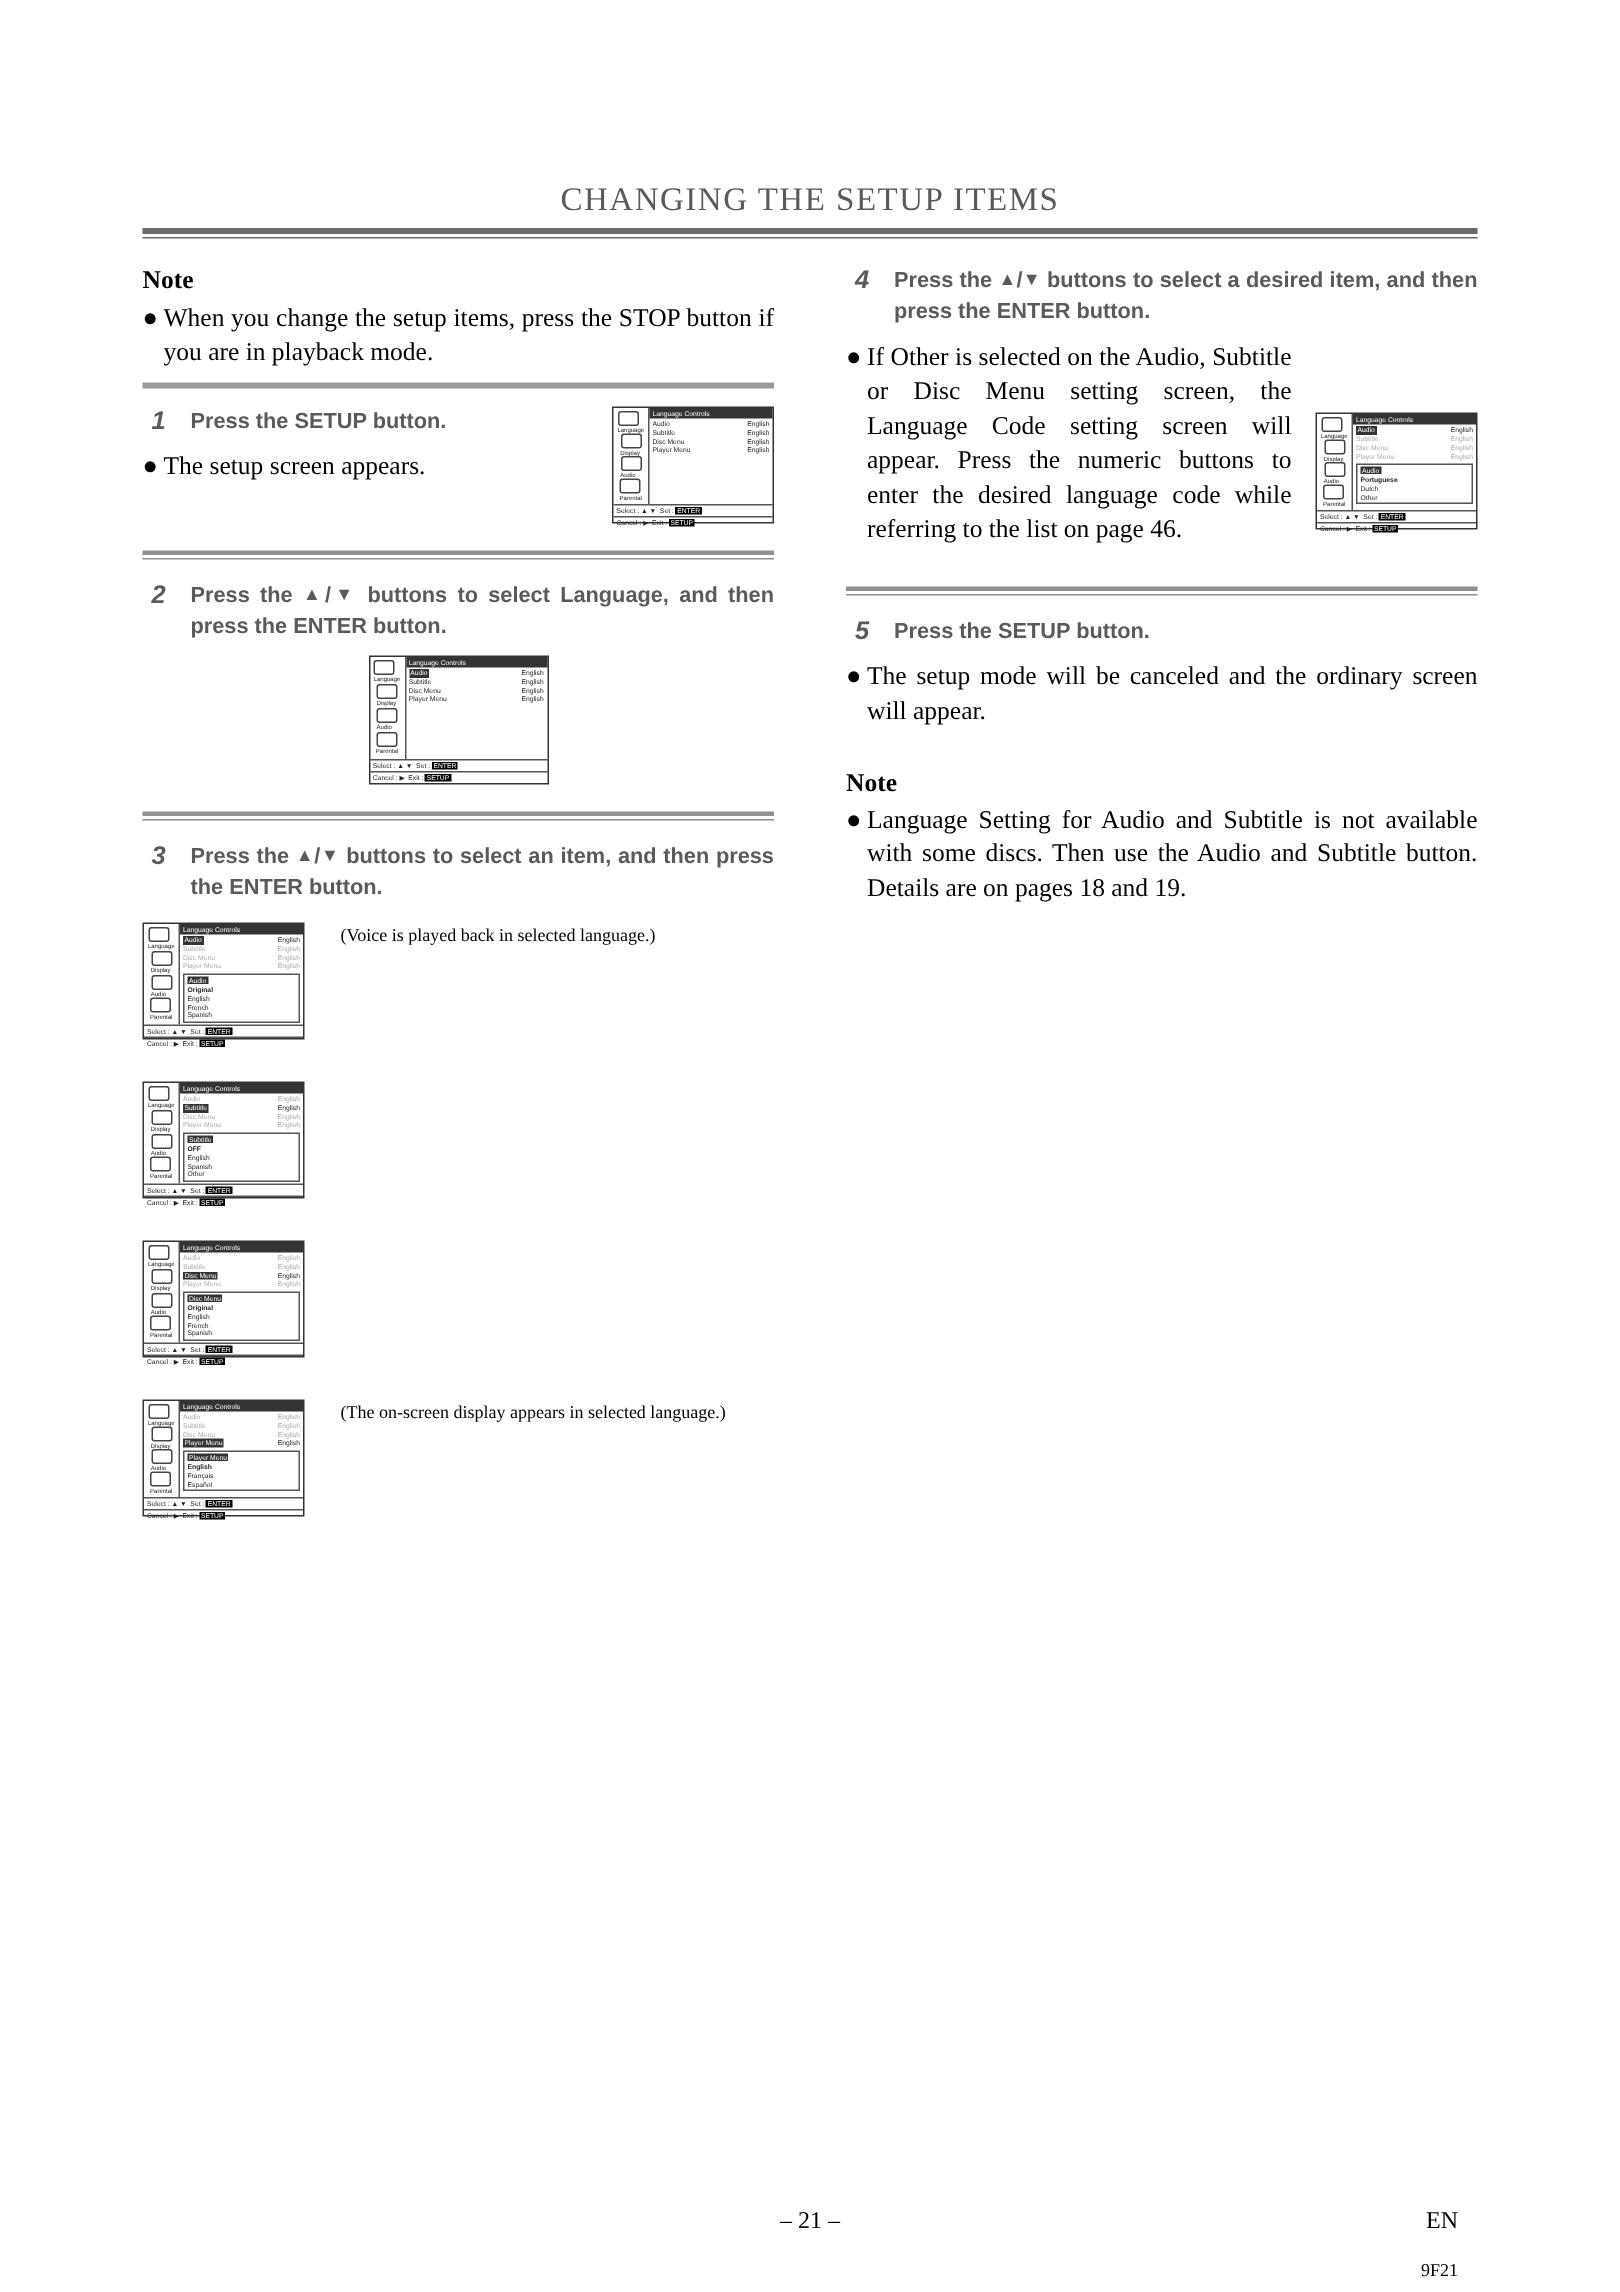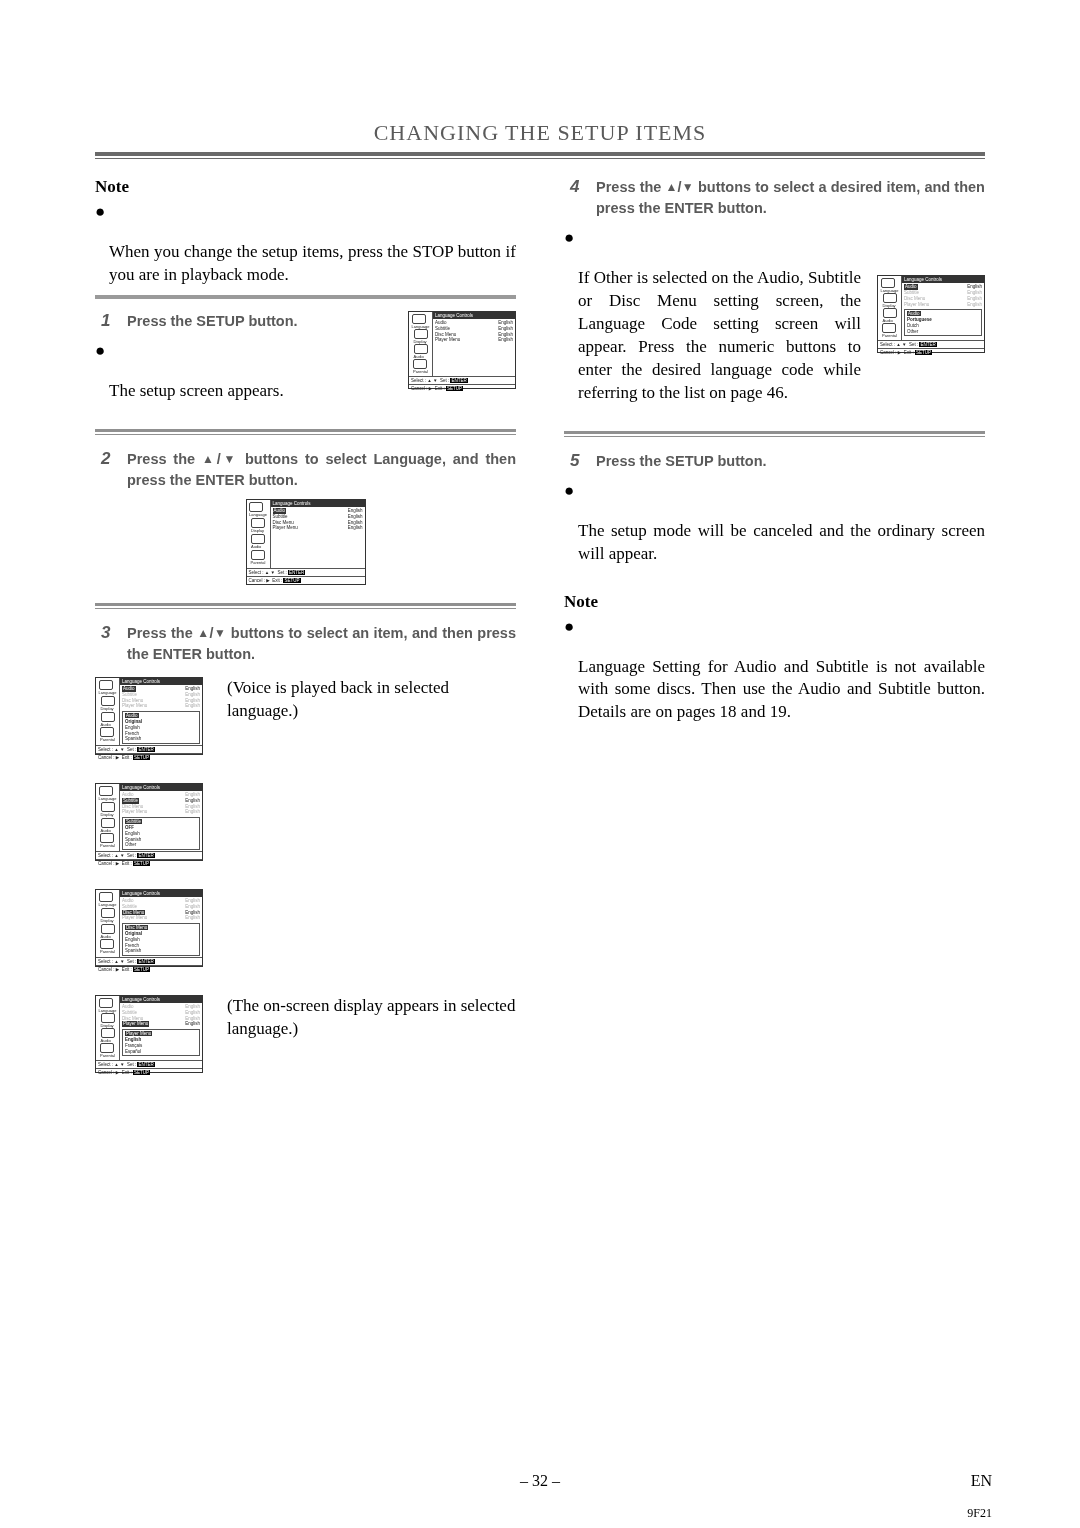--- a/index.html
+++ b/index.html
@@ -36,21 +36,21 @@
     font-size: 17px;
     margin-bottom: 4px;
   }
   .bullet-para {
     display: flex;
     font-size: 17px;
     line-height: 1.35;
     margin-bottom: 8px;
   }
   .bullet-para .dot { width: 14px; flex: none; }
-  .bullet-para .txt { flex: 1; text-align: justify; margin-top: 40px; }
+  .bullet-para .txt { flex: 1; text-align: justify; }
   .section-banner {
     background: #5a5a5a;
     color: #fff;
     font-size: 22px;
     letter-spacing: 1px;
     padding: 6px 10px;
     margin-top: 8px;
   }
   .banner-rule { height: 4px; background: #9a9a9a; margin-top: 2px; margin-bottom: 12px; }
   .sep-rule {
@@ -118,33 +118,33 @@
     font-size: 4.5px; padding: 1px 2px;
     display: flex; justify-content: space-between;
   }
   .osd-foot .btn { background:#000; color:#fff; padding:0 1px; }
   .item-block {
     display: flex; gap: 24px; align-items: flex-start;
     margin-bottom: 28px;
   }
   .item-block .osd-thumb { flex: none; }
   .item-block .desc {
-    font-size: 17px; line-height: 1.35; flex: 1;
+    font-size: 12px; line-height: 1.35; flex: 1;
   }
   .page-foot {
     position: absolute;
     bottom: 56px;
     left: 0; right: 0;
     display: flex;
     justify-content: space-between;
     padding: 0 100px;
     font-size: 16px;
   }
   .page-foot .center { position:absolute; left:0; right:0; text-align:center; }
-  .page-foot .right { position:absolute; right:88px; text-align:right; }
+  .page-foot .right { position:absolute; right:108px; text-align:right; }
   .page-foot .code { font-size: 12px; display:block; margin-top:16px; }
 </style>
 </head>
 <body>
 
 <div class="page-title">CHANGING THE SETUP ITEMS</div>
 <div class="title-rule">
   <div class="bar-top"></div>
     <div class="bar-bot"></div>
 </div>
@@ -599,18 +599,18 @@
     <div class="note-head">Note</div>
     <div class="bullet-para">
       <span class="dot">●</span>
       <span class="txt">Language Setting for Audio and Subtitle is not available with some discs. Then use the Audio and Subtitle button. Details are on pages 18 and 19.</span>
     </div>
 
   </div>
 </div>
 
 <div class="page-foot">
-  <span class="center">– 32 –</span>
+  <span class="center">– 21 –</span>
   <span class="right">
     <span>EN</span>
     <span class="code">9F21</span>
   </span>
 </div>
 
 </body></html>

